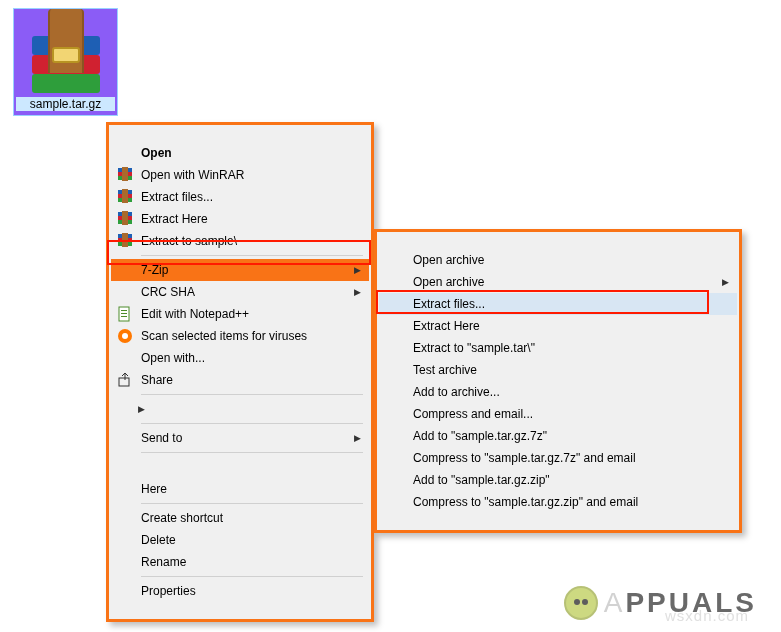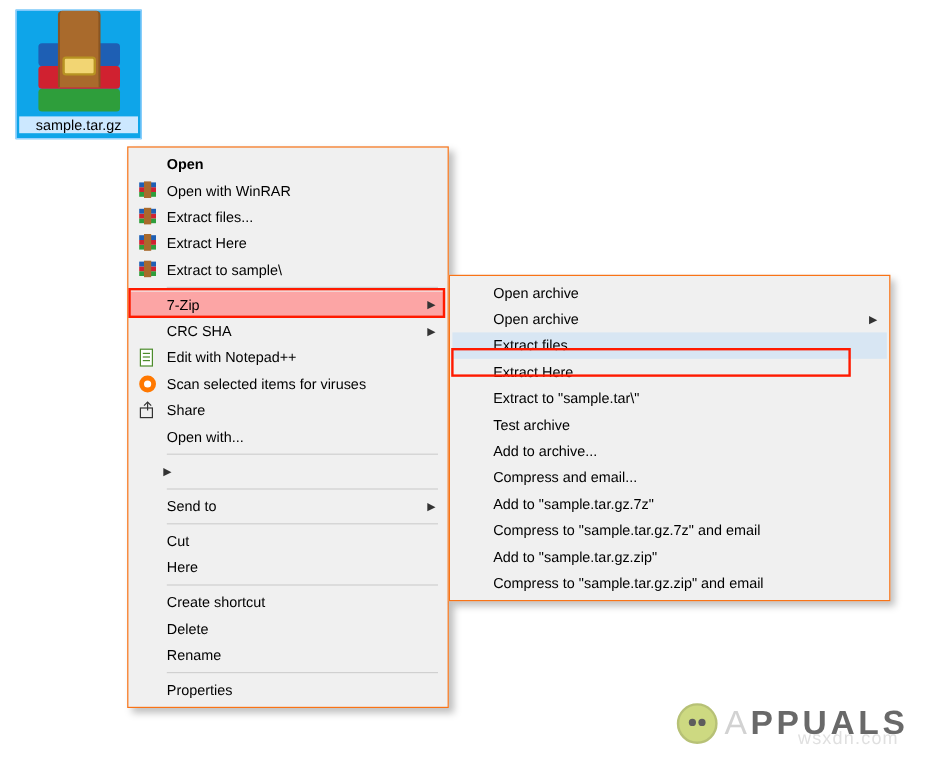--- a/index.html
+++ b/index.html
@@ -11,21 +11,21 @@
       height: 632px;
       position: relative;
       overflow: hidden;
     }
     
     .file-wrap {
       position: absolute; top: 8px; left: 13px;
       width: 105px;
       text-align: center;
       padding: 2px 2px 4px 2px;
-      background: #0ea5e9;
+      background: #8b5cf6;
       border: 1px solid #99d1ff;
     }
     .file-wrap .archive-icon {
       width: 80px; height: 80px;
       margin: 2px auto 4px auto;
       position: relative;
     }
     .book { position:absolute; left:6px; width:68px; height:19px; border-radius:3px; }
     .book.b1 { bottom:0; background:#2e9e3b; }
     .book.b2 { bottom:19px; background:#d02130; }
@@ -38,39 +38,39 @@
     .buckle {
       position:absolute; left:26px; top:34px; width:28px; height:16px;
       background:#f2d573; border:2px solid #b89322; border-radius:3px;
     }
     .file-label { font-size:12px; color:#000; background:#cce8ff; }
 
     
     .ctx-menu {
       position:absolute;
       background:#f0f0f0;
-      border:1px solid #f97316;
+      border:3px solid #f97316;
       box-shadow: 4px 4px 6px rgba(0,0,0,0.25);
-      padding: 3px 2px;
+      padding: 17px 2px;
     }
     .ctx-main { top:122px; left:106px; width:268px; }
     .ctx-sub  { top:229px; left:374px; width:368px; }
     .mi {
       display:flex; align-items:center;
       height:22px; padding: 0 8px 0 4px;
       cursor:default;
       color:#000;
       white-space:nowrap;
     }
     .mi .ic { width:20px; height:16px; flex:0 0 20px; display:flex; align-items:center; justify-content:center; }
     .mi .lbl { flex:1; padding-left:6px; }
     .mi .arrow { flex:0 0 10px; text-align:right; font-size:9px; color:#333; }
     .mi.bold .lbl { font-weight:bold; }
     .mi.hover { background:#d8e6f3; }
-    .mi.hover-flyout { background:#fca5a5; }
+    .mi.hover-flyout { background:#f97316; }
     .sep { height:1px; margin:3px 6px 3px 30px; background:#d0d0d0; }
     .ctx-sub .sep, .ctx-sub .mi { margin-left:0; }
     .ctx-sub .mi { padding-left:28px; }
 
     
     .hl-red {
       position:absolute; border:2px solid #ff1a00; pointer-events:none;
     }
     .hl1 { top:240px; left:107px; width:264px; height:25px; }
     .hl2 { top:290px; left:376px; width:333px; height:24px; }
@@ -186,47 +186,46 @@
   <div class="mi">
     <span class="ic">
         <svg viewBox="0 0 16 16">
           <circle cx="8" cy="8" r="7" fill="#ff7800"></circle>
           <circle cx="8" cy="8" r="3" fill="#fff"></circle>
         </svg>
       </span>
     <span class="lbl">Scan selected items for viruses</span>
   </div>
   <div class="mi">
+    <span class="ic"></span>
+    <span class="lbl">Open with...</span>
+  </div>
+  <div class="mi">
     <span class="ic">
         <svg viewBox="0 0 16 16">
           <rect x="2" y="6" width="10" height="8" fill="none" stroke="#333"></rect>
           <path d="M8 2 L8 8 M5 4 L8 1 L11 4" fill="none" stroke="#333"></path>
         </svg>
       </span>
     <span class="lbl">Share</span>
   </div>
-  <div class="mi">
-    <span class="ic"></span>
-    <span class="lbl">Open with...</span>
-  </div>
   <div class="sep"></div>
   <div class="mi">
     <span class="ic"></span>
     <span class="arrow">▶</span>
   </div>
   <div class="sep"></div>
   <div class="mi">
     <span class="ic"></span>
     <span class="lbl">Send to</span>
     <span class="arrow">▶</span>
   </div>
   <div class="sep"></div>
   <div class="mi">
     <span class="ic"></span>
-    <span class="lbl">Cut</span>
   </div>
   <div class="mi">
     <span class="ic"></span>
     <span class="lbl">Here</span>
   </div>
   <div class="sep"></div>
   <div class="mi">
     <span class="ic"></span>
     <span class="lbl">Create shortcut</span>
   </div>

